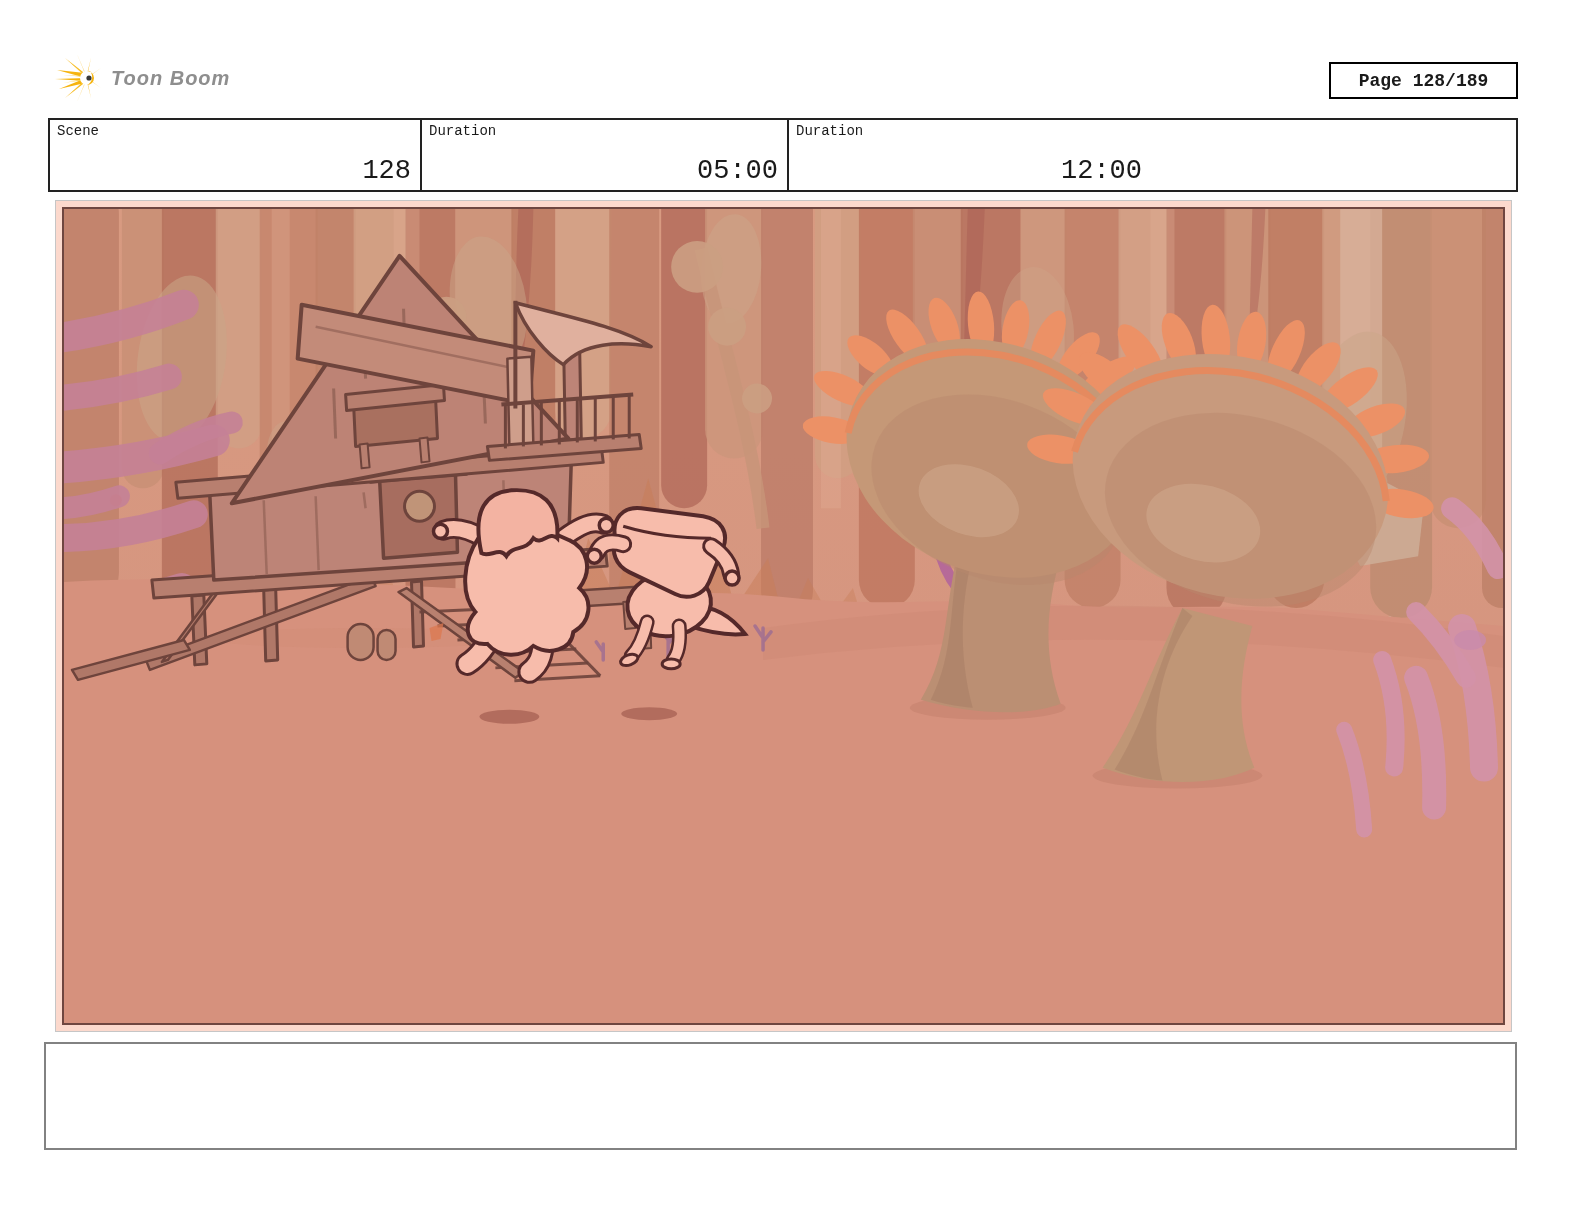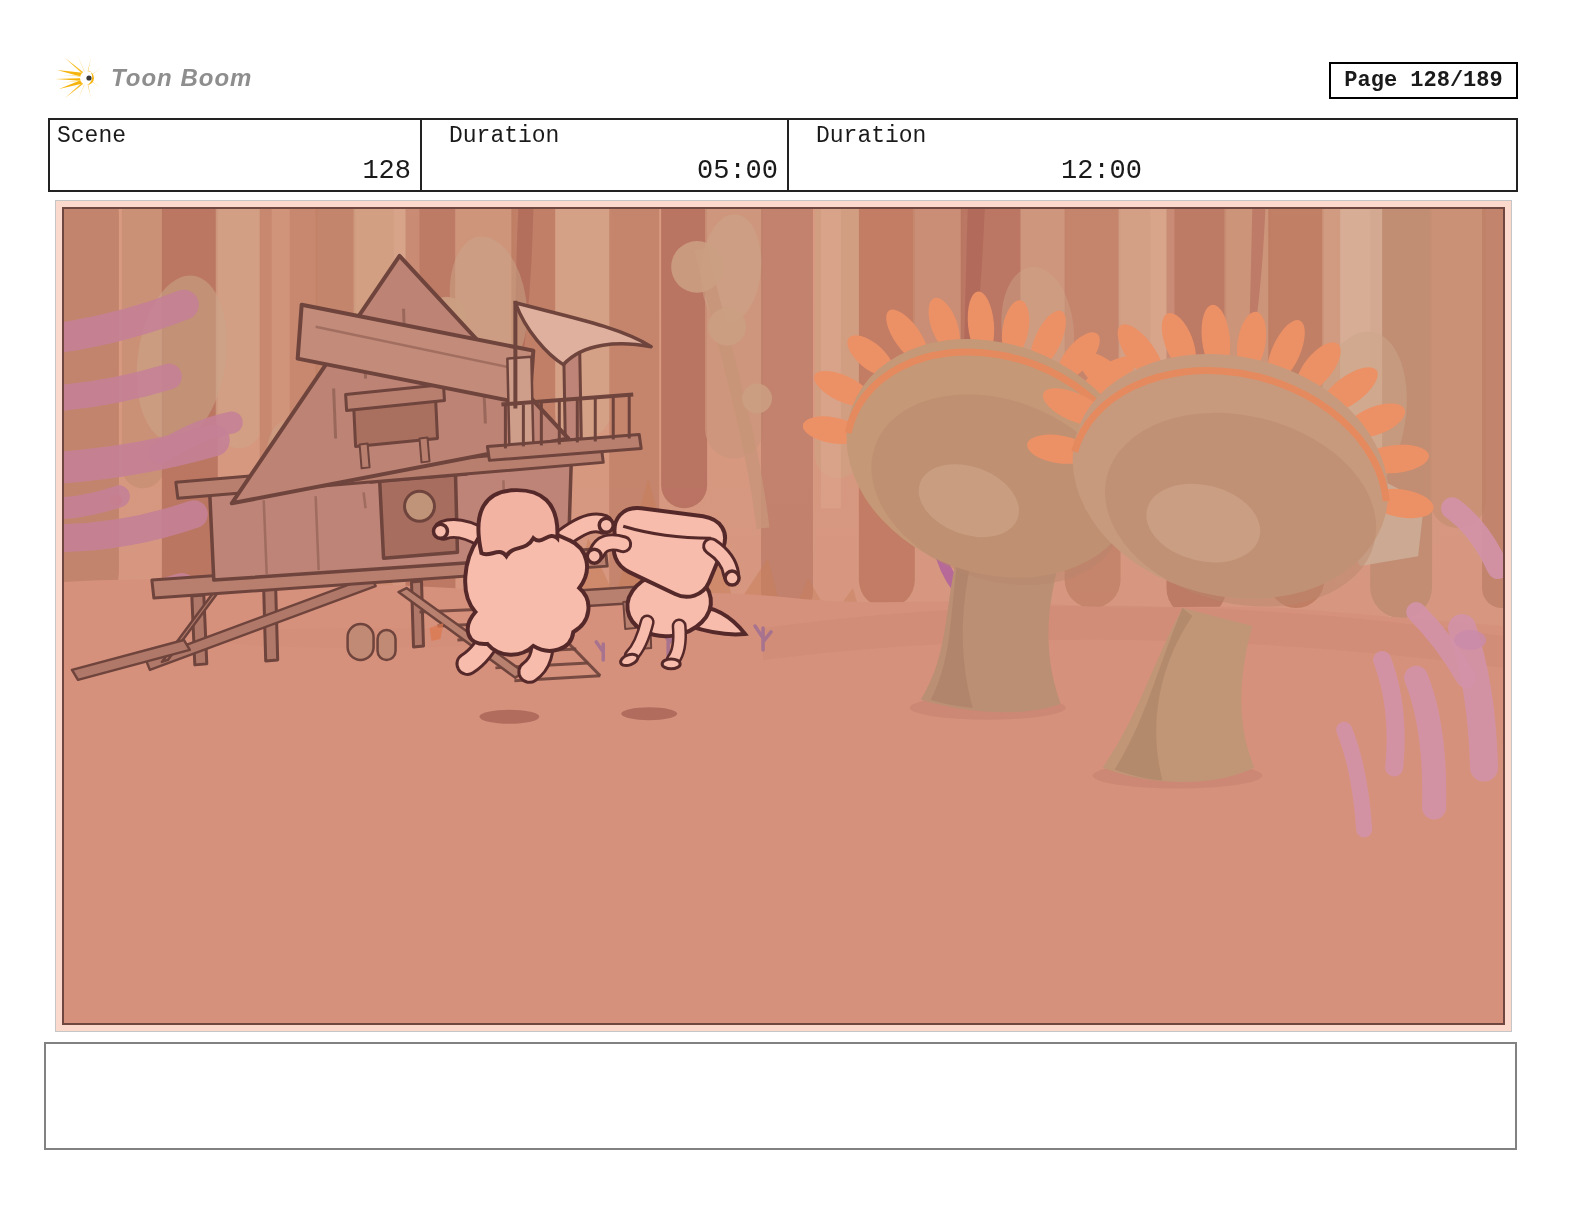--- a/index.html
+++ b/index.html
@@ -1,31 +1,31 @@
 <!DOCTYPE html>
 <html><head>
 <meta charset="utf-8">
 <style>
   html,body{margin:0;padding:0;background:#ffffff;}
   .page{position:relative;width:1584px;height:1224px;background:#ffffff;overflow:hidden;
         font-family:"Liberation Mono","DejaVu Sans Mono",monospace;color:#1a1a1a;}
   
   .logo{position:absolute;left:55px;top:52px;display:flex;align-items:center;height:52px;}
   .logo-text{font-family:"Liberation Sans","DejaVu Sans",sans-serif;font-style:italic;font-weight:bold;
-             font-size:24px;color:#8e8e8e;letter-spacing:1px;margin-left:6px;}
+             font-size:20px;color:#8e8e8e;letter-spacing:1px;margin-left:6px;}
   .doc-title{position:absolute;left:256px;top:66px;font-size:22px;font-weight:bold;white-space:pre;}
   .page-box{position:absolute;left:1329px;top:62px;width:189px;height:37px;border:2px solid #000;
             box-sizing:border-box;display:flex;align-items:center;justify-content:center;
-            font-size:22px;font-weight:bold;}
+            font-size:18px;font-weight:bold;}
   
   .info-table{position:absolute;left:48px;top:118px;width:1470px;height:74px;border:2px solid #222;
               box-sizing:border-box;display:flex;}
   .info-cell{position:relative;height:100%;box-sizing:border-box;}
-  .info-cell + .info-cell{border-left:2px solid #222;padding-left:20px;}
-  .cell-label{font-size:23px;padding:3px 7px;}
+  .info-cell + .info-cell{border-left:2px solid #222;}
+  .cell-label{font-size:14px;padding:3px 7px;}
   .cell-value{position:absolute;right:9px;bottom:4px;font-size:27px;}
   .w0{width:370px}.w1{width:367px}.w2{width:367px}.w3{width:364px}
   
   .panel-frame{position:absolute;left:55px;top:200px;width:1457px;height:832px;background:#fcd9cd;
                border:1px solid #c6c6c6;box-sizing:border-box;padding:6px;}
   .artwork{width:100%;height:100%;border:2px solid #6f4640;box-sizing:border-box;overflow:hidden;background:#d79a80;}
   .artwork svg{display:block;width:100%;height:100%;}
   
   .caption-box{position:absolute;left:44px;top:1042px;width:1473px;height:108px;background:#fff;
                border:2px solid #828282;box-sizing:border-box;font-size:19px;padding:6px 10px;}

